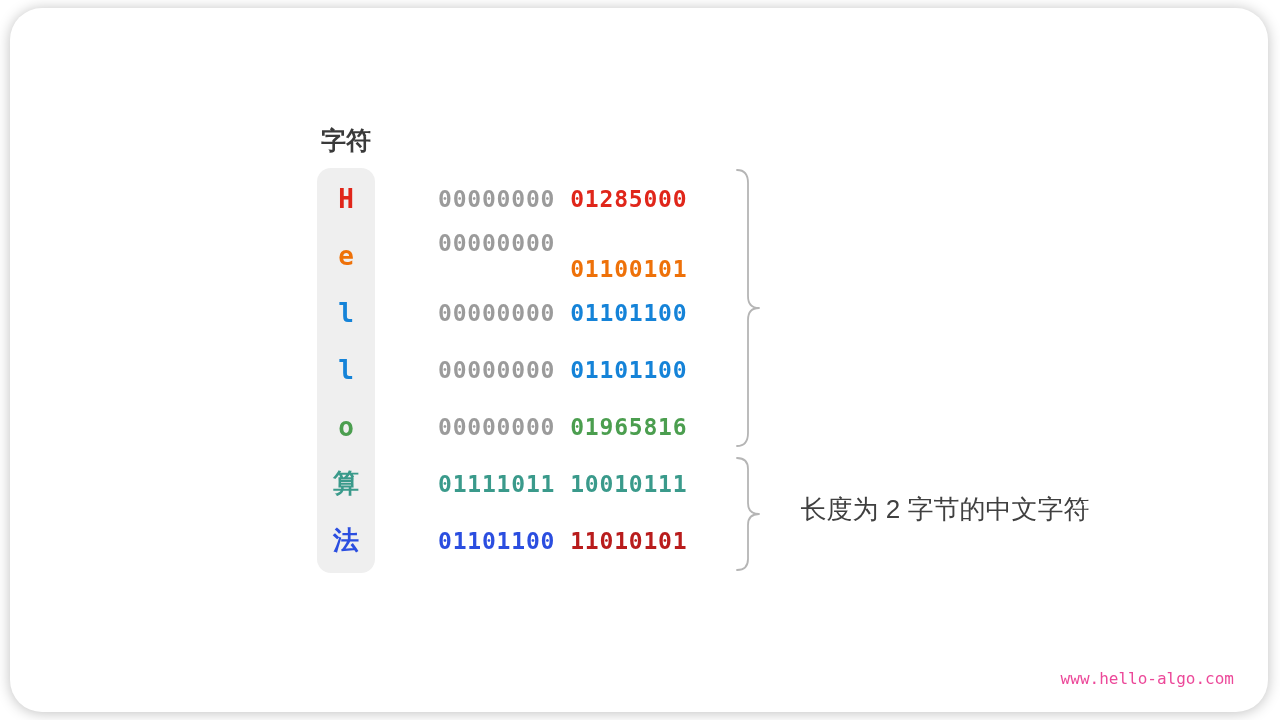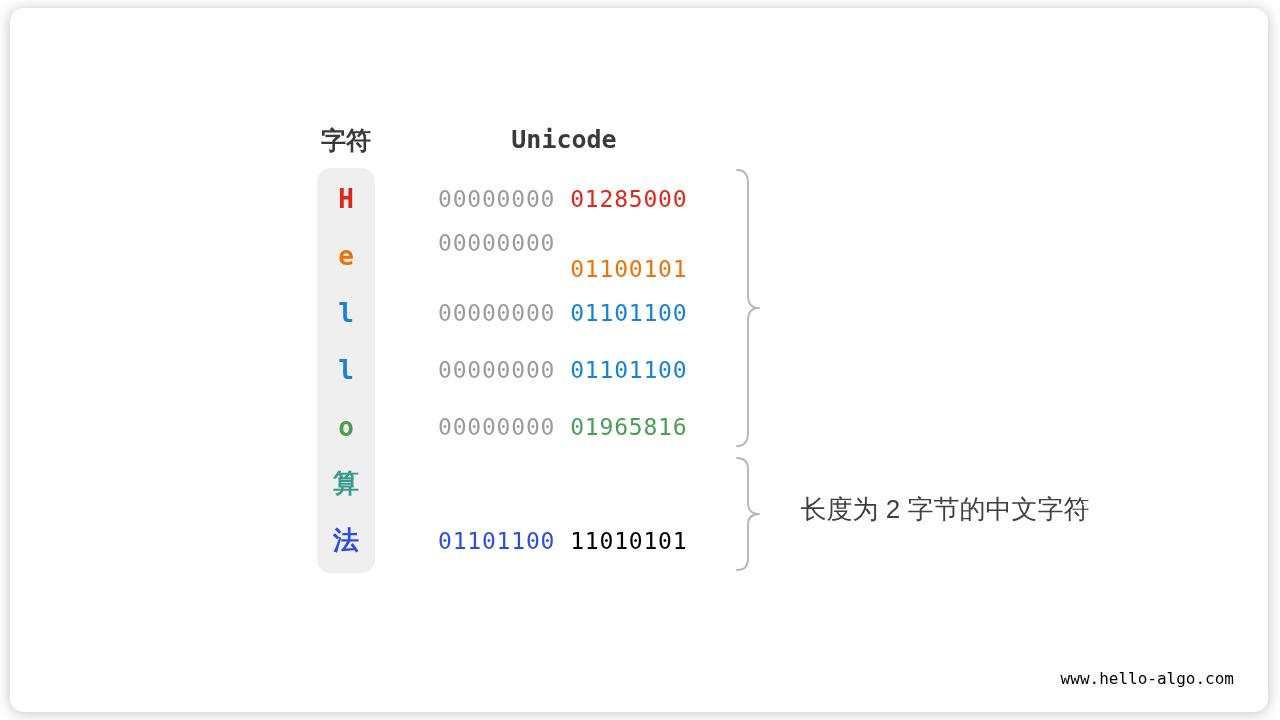--- a/index.html
+++ b/index.html
@@ -12,21 +12,21 @@
     height: 720px;
     background: #ffffff;
     overflow: hidden;
   }
 
   .card {
     position: absolute;
     left: 10px; top: 8px;
     width: 1258px; height: 704px;
     background: #ffffff;
-    border-radius: 14px;
+    border-radius: 32px;
     box-shadow: 0 1px 14px rgba(0,0,0,0.25);
   }
 
   .hdr {
     position: absolute;
     top: 116px;
     height: 32px;
     line-height: 32px;
     font-size: 25px;
     font-weight: bold;
@@ -62,21 +62,21 @@
     text-align: center;
     font-family: "DejaVu Sans Mono", "Liberation Mono", sans-serif;
     font-size: 26px;
     font-weight: bold;
   }
   .row .bits {
     display: flex;
     margin-left: 63px;
     font-family: "DejaVu Sans Mono", "Liberation Mono", monospace;
     font-size: 23px;
-    font-weight: normal;
+    font-weight: bold;
     letter-spacing: 0.8px;
   }
   .row .byte2 { margin-left: 15px; }
 
   .brace {
     position: absolute;
     left: 724px;
   }
   .brace path {
     fill: none;
@@ -101,31 +101,30 @@
   .annotation-1 { top: 264px; }
   .annotation-2 { top: 481px; }
   .annotation .sub { color: #a8a8a8; }
 
   .watermark {
     position: absolute;
     right: 34px;
     bottom: 24px;
     font-family: "DejaVu Sans Mono", "Liberation Mono", monospace;
     font-size: 16px;
-    color: #000000;
+    color: #ec4899;
   }
 </style>
 </head>
 <body>
 
 <div class="stage">
   <div class="card">
 
     <div class="hdr hdr-char">字符</div>
-    <div class="hdr hdr-unicode">Unicode</div>
 
     <div class="char-strip"></div>
 
     <div class="rows">
       <div class="row">
         <div class="char-cell" style="color: rgb(224, 38, 26);">H</div>
         <div class="bits">
           <span class="byte1" style="color: rgb(155, 155, 155);">00000000</span>
           <span class="byte2" style="color: rgb(224, 38, 26);">01285000</span>
         </div>
@@ -153,26 +152,30 @@
       </div>
       <div class="row">
         <div class="char-cell" style="color: rgb(75, 158, 79);">o</div>
         <div class="bits">
           <span class="byte1" style="color: rgb(155, 155, 155);">00000000</span>
           <span class="byte2" style="color: rgb(75, 158, 79);">01965816</span>
         </div>
       </div>
       <div class="row">
         <div class="char-cell" style="color: rgb(58, 154, 139);">算</div>
+        <div class="bits">
+          <span class="byte1" style="color: rgb(58, 154, 139);">01111011</span>
+          <span class="byte2" style="color: rgb(58, 154, 139);">10010111</span>
+        </div>
       </div>
       <div class="row">
         <div class="char-cell" style="color: rgb(43, 78, 224);">法</div>
         <div class="bits">
           <span class="byte1" style="color: rgb(43, 78, 224);">01101100</span>
-          <span class="byte2" style="color: #000000;">11010101</span>
+          <span class="byte2" style="color: #b91c1c;">11010101</span>
         </div>
       </div>
     </div>
 
     <svg class="brace brace-1" width="28" height="280" viewBox="0 0 28 280">
       <path d="M 3,2 Q 14,2 14,15 L 14,128 Q 14,140 25,140 Q 14,140 14,152 L 14,265 Q 14,278 3,278"></path>
     </svg>
     <svg class="brace brace-2" width="28" height="116" viewBox="0 0 28 116">
       <path d="M 3,2 Q 14,2 14,13 L 14,47 Q 14,58 25,58 Q 14,58 14,69 L 14,103 Q 14,114 3,114"></path>
     </svg>

